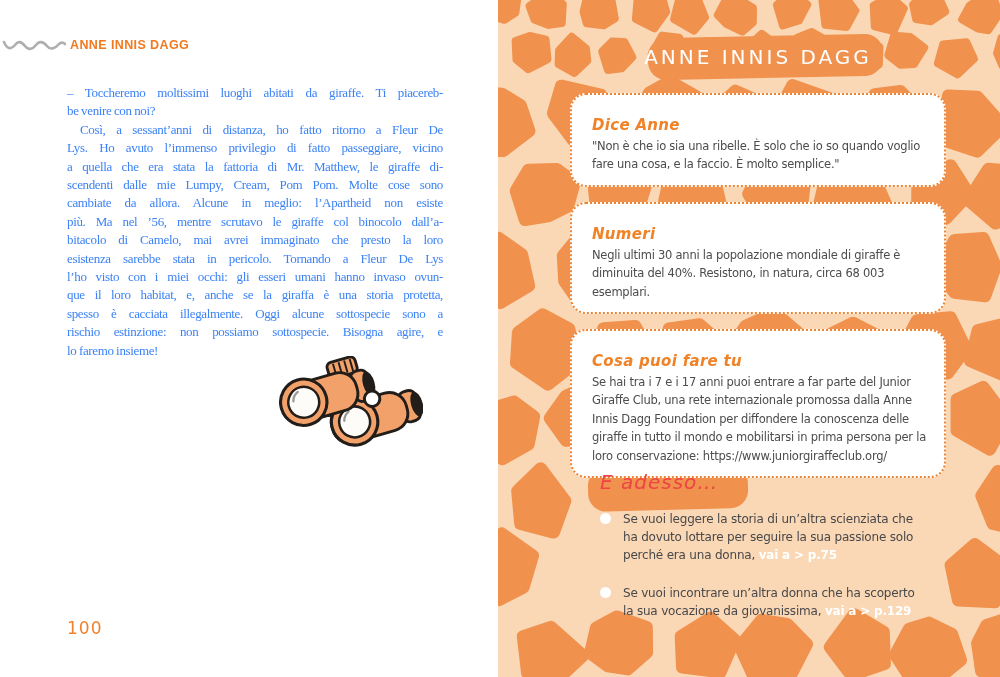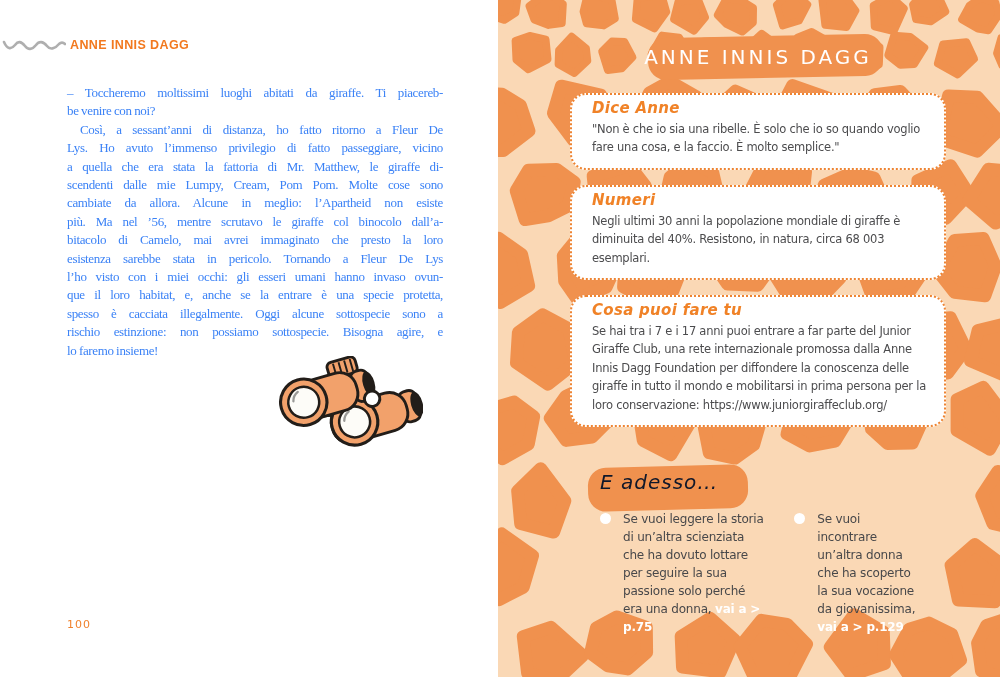--- a/index.html
+++ b/index.html
@@ -22,55 +22,55 @@
     font-family:"Liberation Serif", serif; font-size:13px;
     letter-spacing:-0.35px; word-spacing:-0.4px;
     color:#3b82f6; line-height:18.4px;
   }
   .pline { text-align:justify; text-align-last:justify; white-space:normal; }
   .pline.end { text-align-last:left; }
   .pline.indent { padding-left:13px; }
   .binoculars { position:absolute; left:278px; top:356px; }
   .page-num {
     position:absolute; left:67px; top:618px;
-    font-size:11px; letter-spacing:1px; color:#f0822d;
+    font-size:17px; letter-spacing:1px; color:#f0822d;
   }
 
   
   .page-right { position:absolute; left:498px; top:0; width:502px; height:677px; overflow:hidden; }
   #giraffe-pattern { position:absolute; left:0; top:0; }
   .rp-title {
     position:absolute; left:0; top:45px; width:100%;
     text-align:center; padding-left:18px;
     color:#ffffff; font-size:20px; letter-spacing:3px;
   }
   .boxes {
     position:absolute; left:72px; top:93px; width:376px;
     display:flex; flex-direction:column; gap:15px;
   }
   .info-box {
     background:#ffffff; border:2px dotted #ee8432; border-radius:16px;
-    padding:4px 16px 11px 20px;
+    padding:21px 16px 11px 20px;
   }
   .box-title {
     font-style:italic; font-weight:bold; font-size:15px;
     color:#f08227; letter-spacing:0.3px; margin-bottom:3px;
   }
   .box-text {
     font-size:11.5px; line-height:1.6; letter-spacing:-0.25px;
     color:#4c4c4e;
   }
   .next { position:absolute; left:0; top:470px; width:100%; }
   .next-heading {
     margin-left:102px; font-style:italic; font-size:20px;
-    letter-spacing:1px; color:#0f172a;
+    letter-spacing:1px; color:#ef4444;
   }
   .next-items {
     margin:16px 0 0 102px; width:316px;
-    display:flex; flex-direction:row; gap:29px;
+    display:flex; flex-direction:column; gap:20px;
   }
   .next-item { display:flex; gap:12px; }
   .bullet {
     flex:none; width:11px; height:11px; margin-top:3px;
     border-radius:50%; background:#ffffff;
   }
   .next-text {
     font-size:12px; line-height:1.5; letter-spacing:-0.2px; color:#48484a;
   }
   .next-link { color:#ffffff; font-weight:bold; }
@@ -93,21 +93,21 @@
         <div class="pline end">be venire con noi?</div>
         <div class="pline indent">Così, a sessant’anni di distanza, ho fatto ritorno a Fleur De</div>
         <div class="pline">Lys. Ho avuto l’immenso privilegio di fatto passeggiare, vicino</div>
         <div class="pline">a quella che era stata la fattoria di Mr. Matthew, le giraffe di-</div>
         <div class="pline">scendenti dalle mie Lumpy, Cream, Pom Pom. Molte cose sono</div>
         <div class="pline">cambiate da allora. Alcune in meglio: l’Apartheid non esiste</div>
         <div class="pline">più. Ma nel ’56, mentre scrutavo le giraffe col binocolo dall’a-</div>
         <div class="pline">bitacolo di Camelo, mai avrei immaginato che presto la loro</div>
         <div class="pline">esistenza sarebbe stata in pericolo. Tornando a Fleur De Lys</div>
         <div class="pline">l’ho visto con i miei occhi: gli esseri umani hanno invaso ovun-</div>
-        <div class="pline">que il loro habitat, e, anche se la entrare è una specie protetta,</div>
+        <div class="pline">que il loro habitat, e, anche se la giraffa è una storia protetta,</div>
         <div class="pline">spesso è cacciata illegalmente. Oggi alcune sottospecie sono a</div>
         <div class="pline">rischio estinzione: non possiamo sottospecie. Bisogna agire, e</div>
         <div class="pline end">lo faremo insieme!</div>
       </div>
 
     <svg class="binoculars" width="145" height="110" viewBox="0 0 150 112">
       <g transform="rotate(-16 75 56)">
 
         <polygon points="50,20 100,30 92,64 44,54" fill="#221d19"></polygon>
 

